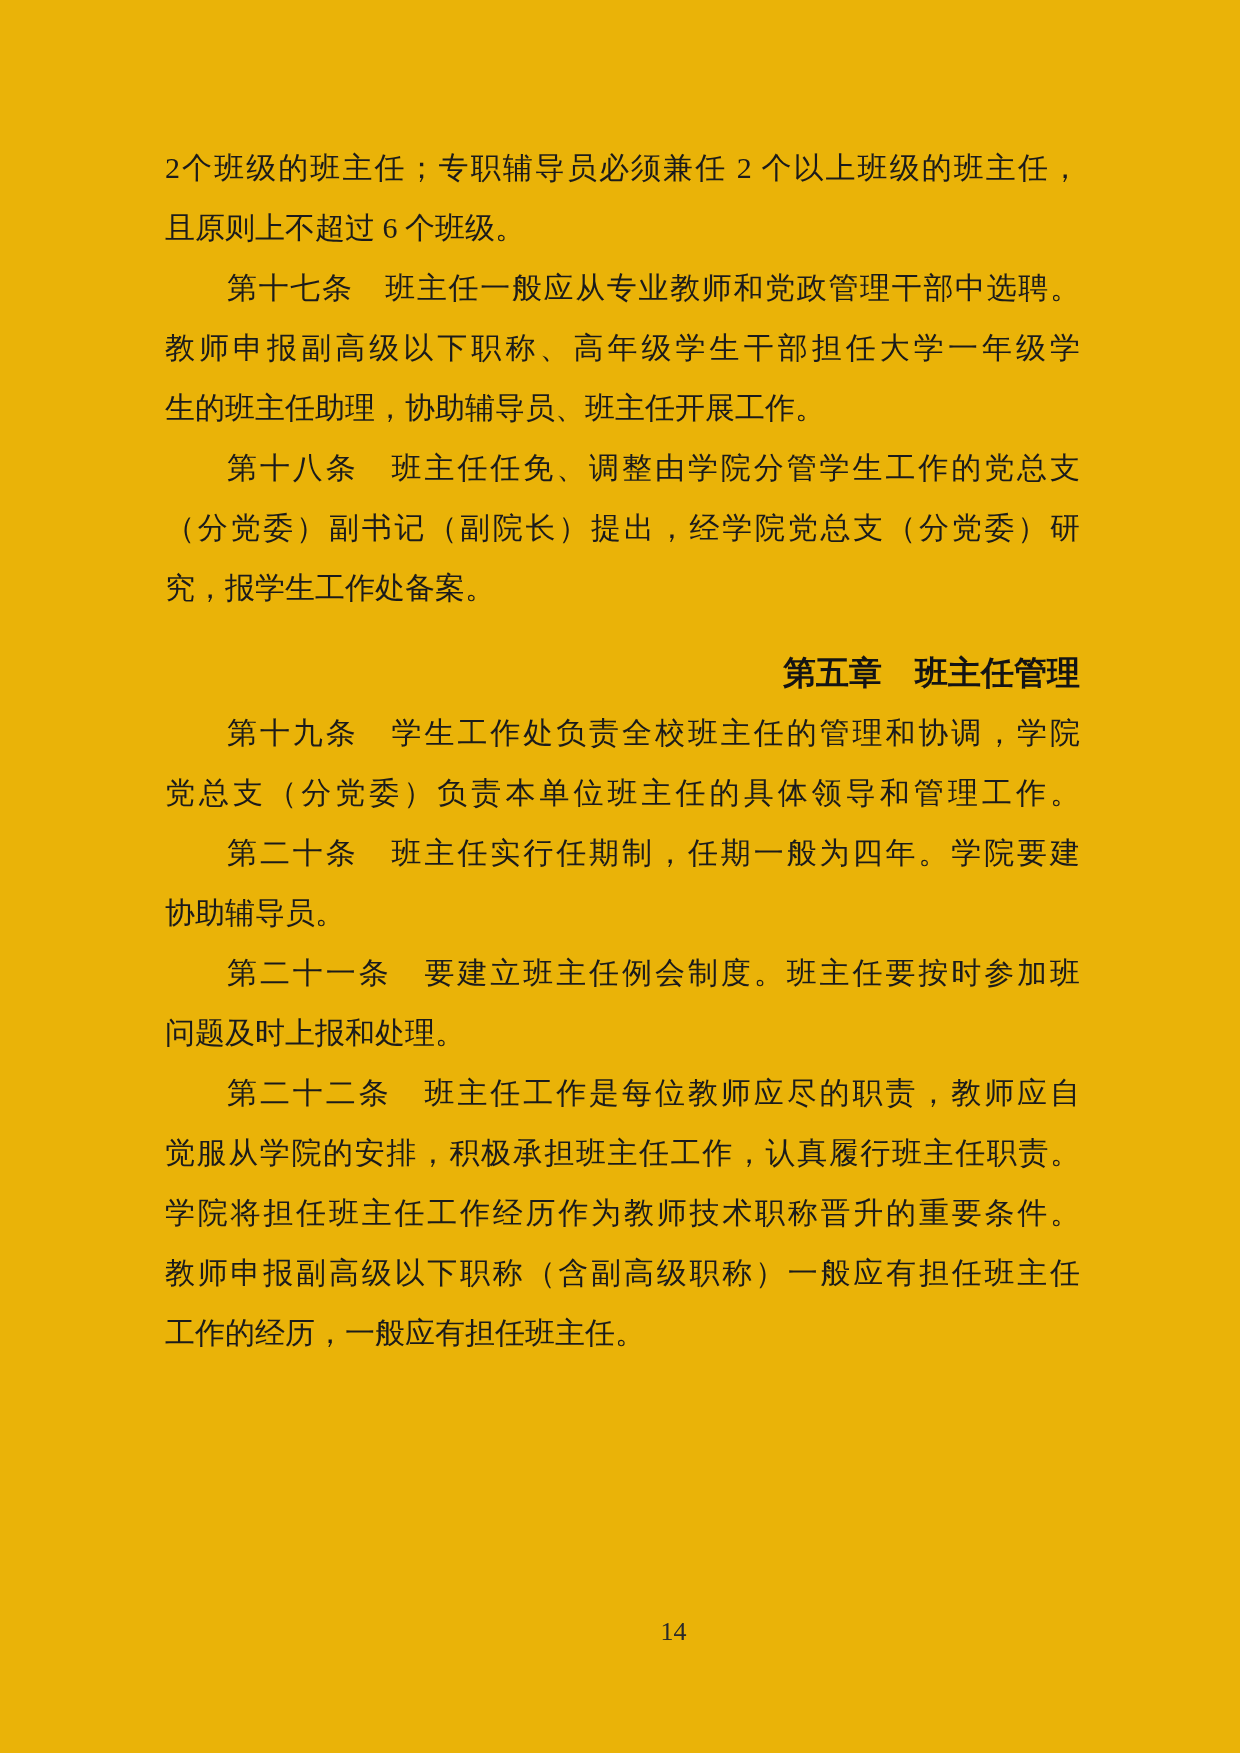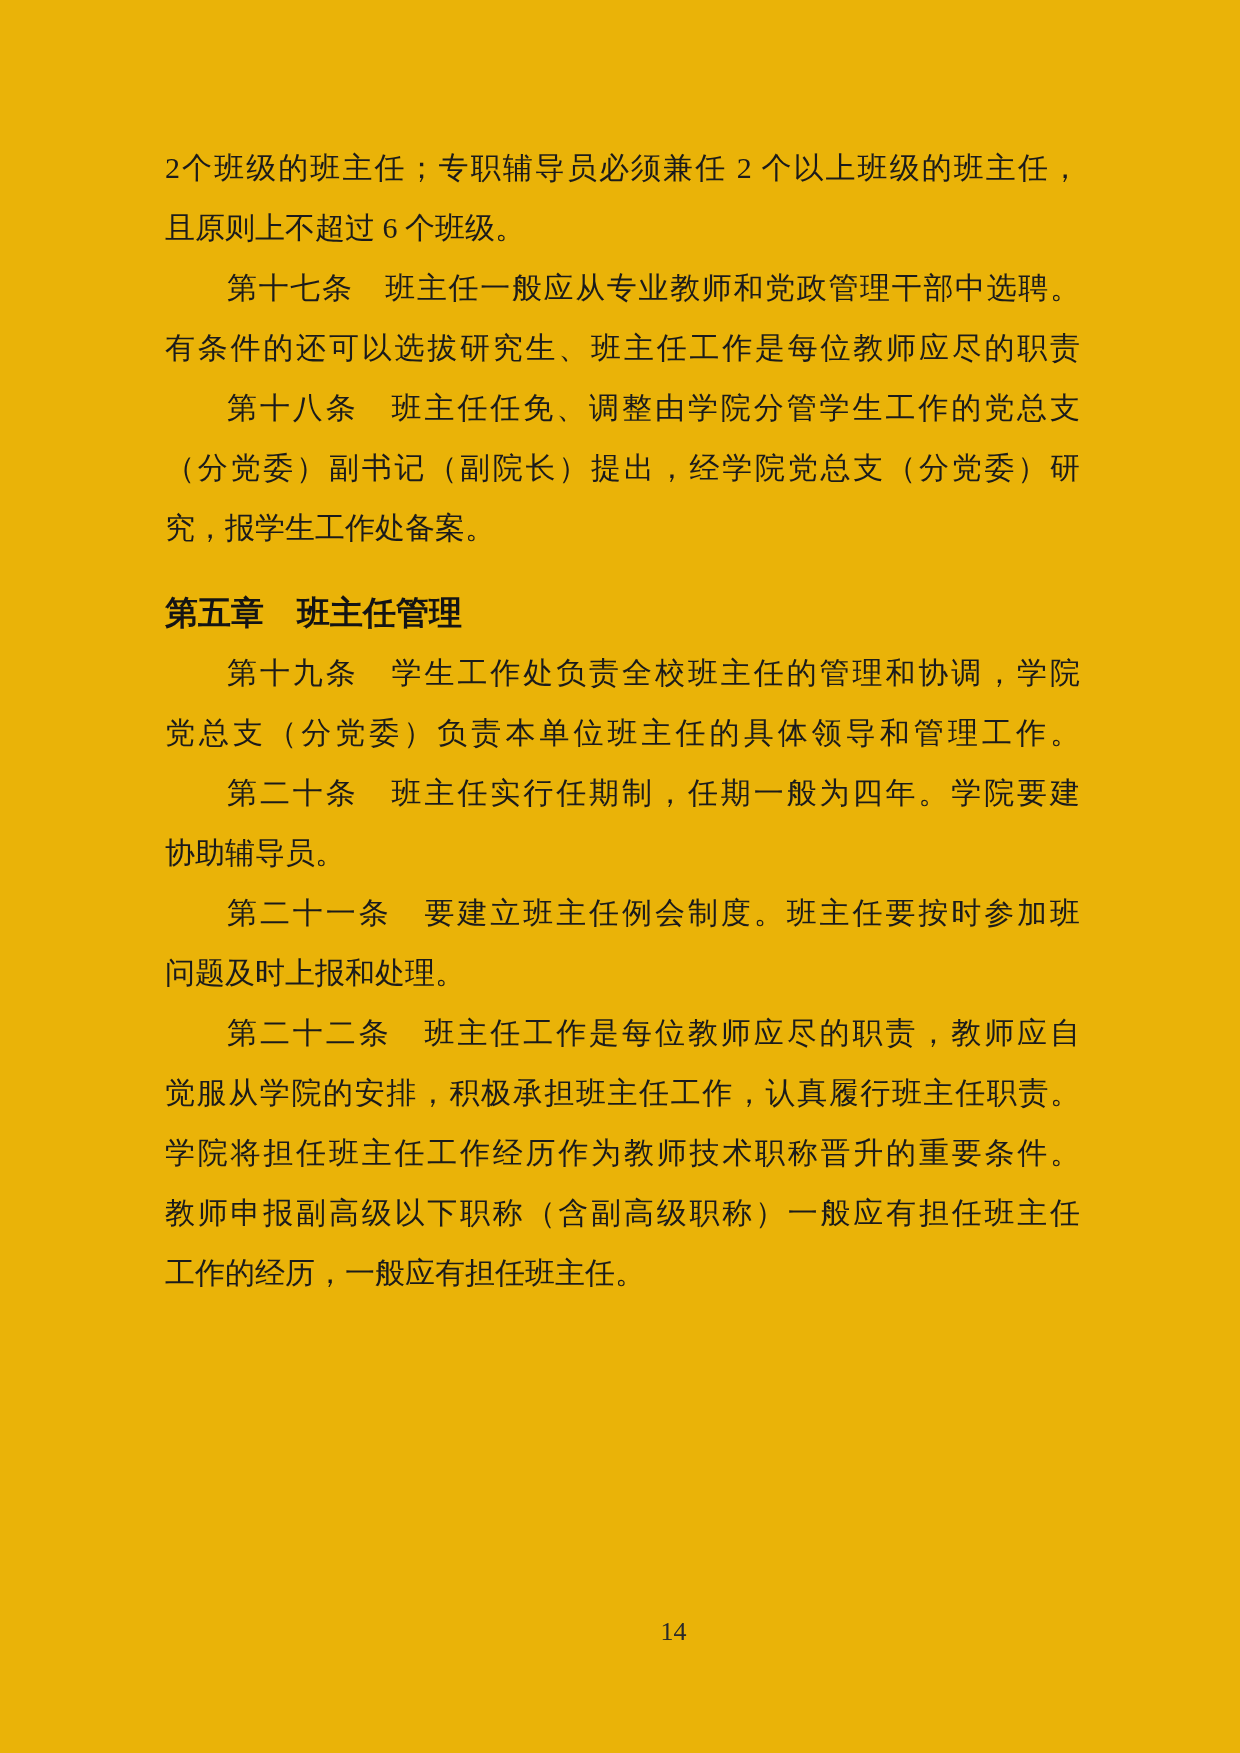--- a/index.html
+++ b/index.html
@@ -38,21 +38,21 @@
   .ln.ind {
     text-indent: 62px;
   }
   .chapter-heading {
     margin: 25px 0 0 0;
     height: 60px;
     line-height: 60px;
     font-family: "Liberation Sans", "DejaVu Sans", sans-serif;
     font-weight: 700;
     font-size: 33px;
-    text-align: left;
+    text-align: right;
     color: #141414;
   }
   .page-number {
     position: absolute;
     top: 1612px;
     left: 0;
     width: 100%;
     text-align: center;
     font-family: "Liberation Serif", "DejaVu Serif", serif;
     font-size: 26px;
@@ -62,21 +62,22 @@
   }
 </style>
 </head>
 <body>
 
 <div class="page">
   <div class="body-text">
     <div class="ln">2个班级的班主任；专职辅导员必须兼任 2 个以上班级的班主任，</div>
     <div class="ln end">且原则上不超过 6 个班级。</div>
     <div class="ln ind">第十七条　班主任一般应从专业教师和党政管理干部中选聘。</div>
-    <div class="ln">有条件的还可以选拔研究生、班主任工作是每位教师应尽的职责</div>
+    <div class="ln">教师申报副高级以下职称、高年级学生干部担任大学一年级学</div>
+    <div class="ln end">生的班主任助理，协助辅导员、班主任开展工作。</div>
     <div class="ln ind">第十八条　班主任任免、调整由学院分管学生工作的党总支</div>
     <div class="ln">（分党委）副书记（副院长）提出，经学院党总支（分党委）研</div>
     <div class="ln end">究，报学生工作处备案。</div>
 
     <h2 class="chapter-heading">第五章　班主任管理</h2>
 
     <div class="ln ind">第十九条　学生工作处负责全校班主任的管理和协调，学院</div>
     <div class="ln">党总支（分党委）负责本单位班主任的具体领导和管理工作。</div>
     <div class="ln ind">第二十条　班主任实行任期制，任期一般为四年。学院要建</div>
     <div class="ln end">协助辅导员。</div>

